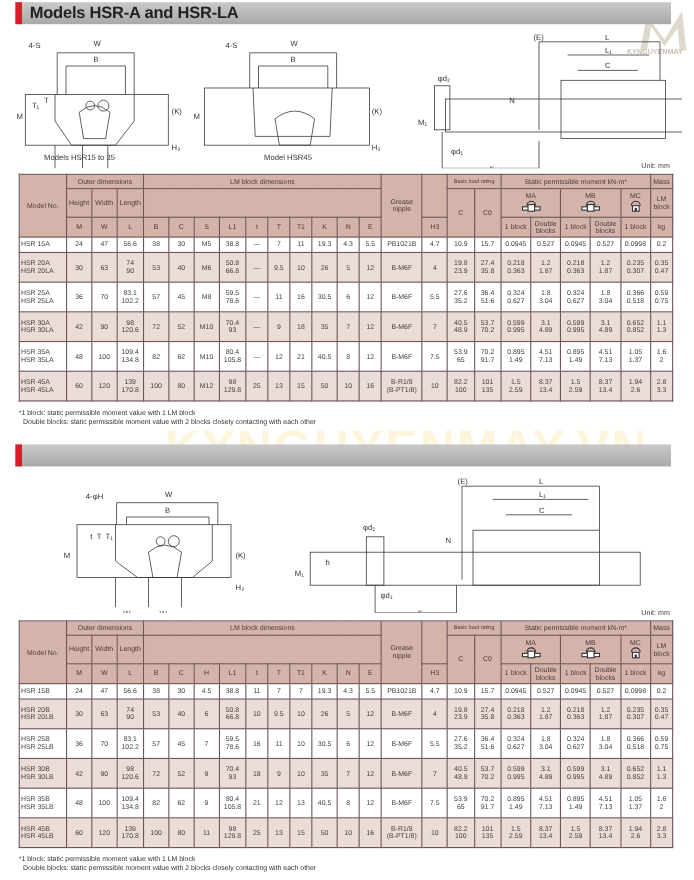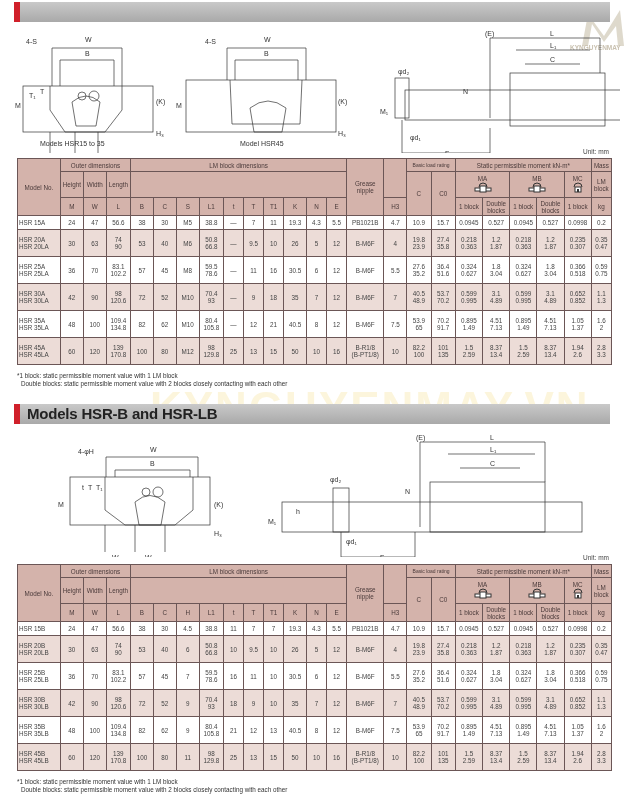--- a/index.html
+++ b/index.html
@@ -27,20 +27,21 @@
 <div class="logo">
   <svg width="52" height="50" viewBox="0 0 52 50">
     <polygon points="4,40 10,8 26,30 42,4 46,40 40,40 38,20 26,36 14,18 10,40" fill="#d6cfbf" opacity="0.8"></polygon>
   </svg>
   <div style="position:absolute;left:-8px;top:38px;font-size:6.5px;color:#c9c1b0;font-weight:bold;">KYNGUYENMAY</div>
 </div>
 <div class="wm" style="left:150px;top:383px;">KYNGUYENMAY.VN</div>
 
 <div class="title-bar" style="top:2px;">
   <div class="red"></div>
+  <div class="txt">Models HSR-A and HSR-LA</div>
 </div>
 
 <svg class="diagram" style="left:10px;top:28px;" width="610" height="125">
   <g stroke="#333" stroke-width="0.7" fill="none">
 
     <rect x="13" y="58" width="130" height="46"></rect>
     <path d="M40 58 L40 82 L55 104 L95 104 L112 82 L112 58"></path>
     <path d="M62 74 q14 -12 28 0 l-4 24 h-20 z"></path>
     <circle cx="72" cy="68" r="4"></circle>
       <circle cx="84" cy="68" r="5"></circle>
@@ -419,21 +420,20 @@
       </tr>
     </tbody>
   </table>
 <div class="notes" style="top:372px;">
   <div>*1 block: static permissible moment value with 1 LM block</div>
   <div style="padding-left:4px;">Double blocks: static permissible moment value with 2 blocks closely contacting with each other</div>
 </div>
 
 <div class="title-bar" style="top:404px;">
   <div class="red"></div>
-  <div class="txt">Models HSR-B and HSR-LB</div>
 </div>
 
 <svg class="diagram" style="left:50px;top:432px;" width="560" height="125">
   <g stroke="#333" stroke-width="0.7" fill="none">
     <rect x="20" y="45" width="140" height="48"></rect>
     <path d="M55 45 L55 78 L75 93 L125 93 L143 78 L143 45"></path>
     <path d="M85 70 q15 -13 30 0 l-4 23 h-22 z"></path>
     <circle cx="96" cy="60" r="4"></circle>
       <circle cx="108" cy="60" r="5"></circle>
     <line x1="56" y1="25" x2="56" y2="45"></line>

